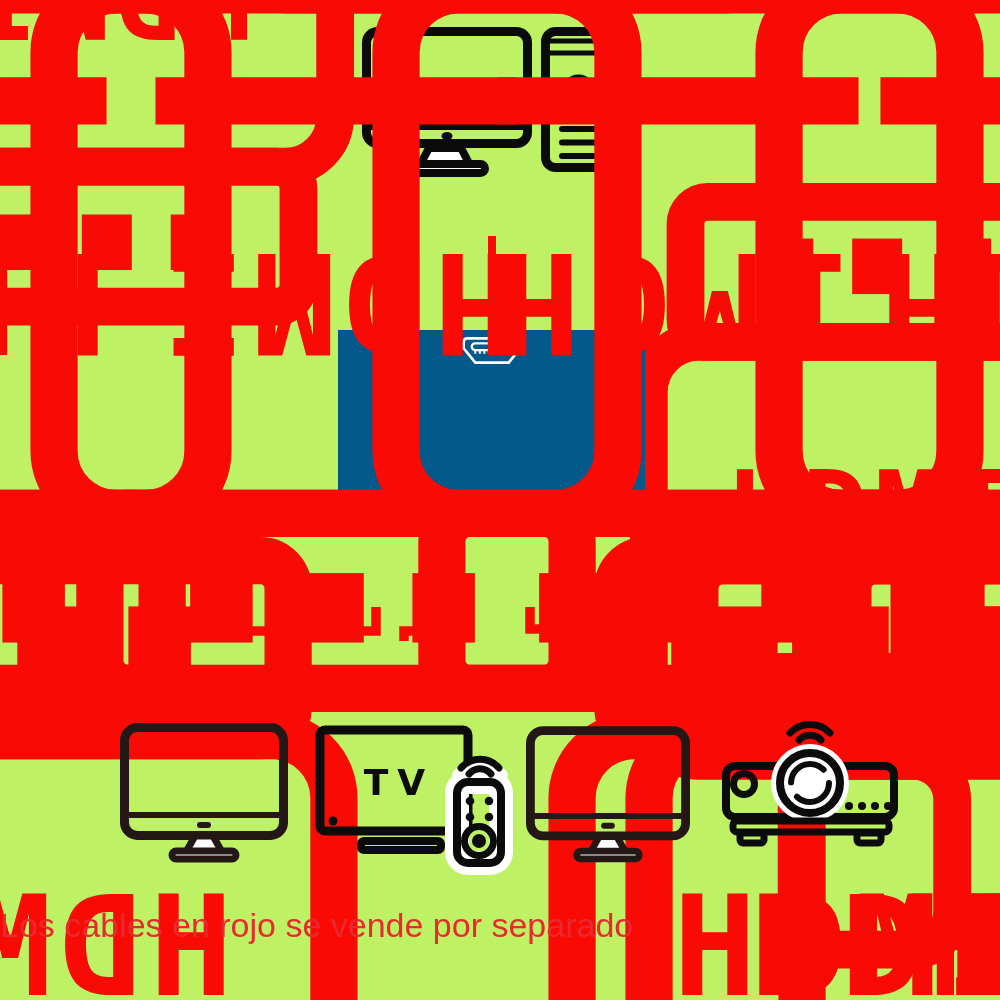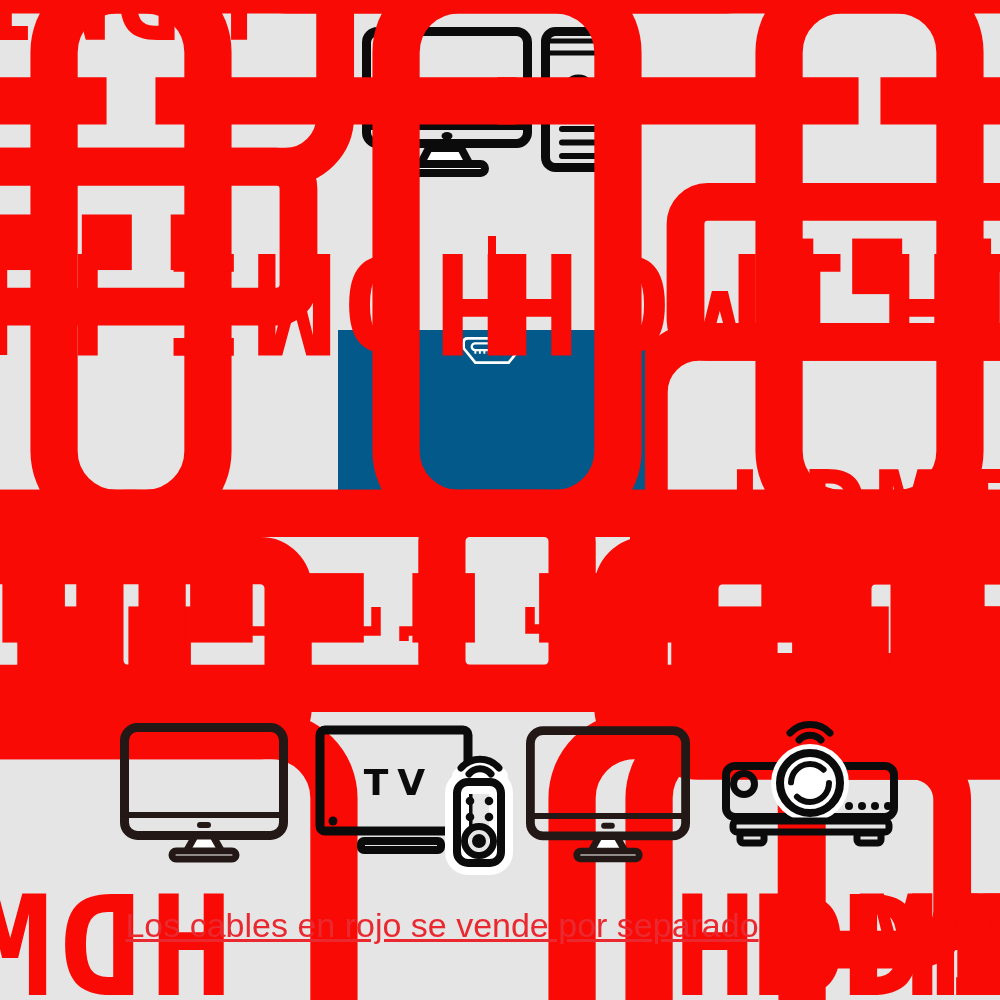--- a/index.html
+++ b/index.html
@@ -3,21 +3,21 @@
 <meta charset="utf-8">
 <style>
   :root{
     --red:#fa0a05;
     --caption-red:#e9292f;
     --blue:#02598a;
     --ink:#0b0b0b;
     --ink-warm:#231815;
   }
   html,body{margin:0;padding:0;background:#ffffff;}
-  .stage{position:relative;width:1000px;height:1000px;background:#e5e5e5;overflow:hidden;
+  .stage{position:relative;width:1000px;height:1000px;background:#bef264;overflow:hidden;
          font-family:"Liberation Sans", sans-serif;}
   .diagram-svg{position:absolute;left:0;top:0;}
   
   .rs{fill:none;stroke:var(--red);stroke-width:3.4;stroke-linejoin:round;}
   .rf{fill:var(--red);stroke:none;}
   .plug-text{fill:var(--red);stroke:none;font:700 10px "DejaVu Sans Mono", monospace;
              letter-spacing:.5px;text-anchor:middle;}
   
   .ws{fill:none;stroke:#fff;stroke-width:3;stroke-linejoin:round;}
   .ws2{fill:none;stroke:#fff;stroke-width:2.6;}
@@ -28,22 +28,22 @@
   .kf{fill:var(--ink);stroke:none;}
   .halo{fill:none;stroke:#fff;stroke-linejoin:round;stroke-linecap:round;}
   
   .ms{fill:none;stroke:var(--ink-warm);stroke-width:9;stroke-linejoin:round;stroke-linecap:round;}
   .mf{fill:var(--ink-warm);stroke:none;}
   .mw{fill:#fff;stroke:var(--ink-warm);stroke-width:7;stroke-linejoin:round;}
   .kw{fill:#fff;stroke:var(--ink);stroke-width:8;stroke-linejoin:round;}
   .cable{fill:none;stroke:var(--red);stroke-width:9.5;stroke-linejoin:miter;stroke-linecap:butt;}
   .cable-sm{fill:none;stroke:var(--red);stroke-width:8;}
   .tv-text{fill:var(--ink);font:700 36px "DejaVu Sans", sans-serif;letter-spacing:9px;text-anchor:middle;}
-  .caption{position:absolute;left:0;top:906px;width:884px;text-align:center;
-           color:var(--caption-red);font:400 34px "Liberation Sans", sans-serif;text-decoration:underline;}
+  .caption{position:absolute;left:0;top:906px;width:884px;text-align:left;
+           color:var(--caption-red);font:400 34px "Liberation Sans", sans-serif;}
 </style>
 </head>
 <body>
 
 <div class="stage">
   <svg class="diagram-svg" width="1000" height="1000" viewBox="0 0 1000 1000">
 
     <defs>
 
       <symbol id="sym-plug" viewBox="0 0 44 72" overflow="visible">

